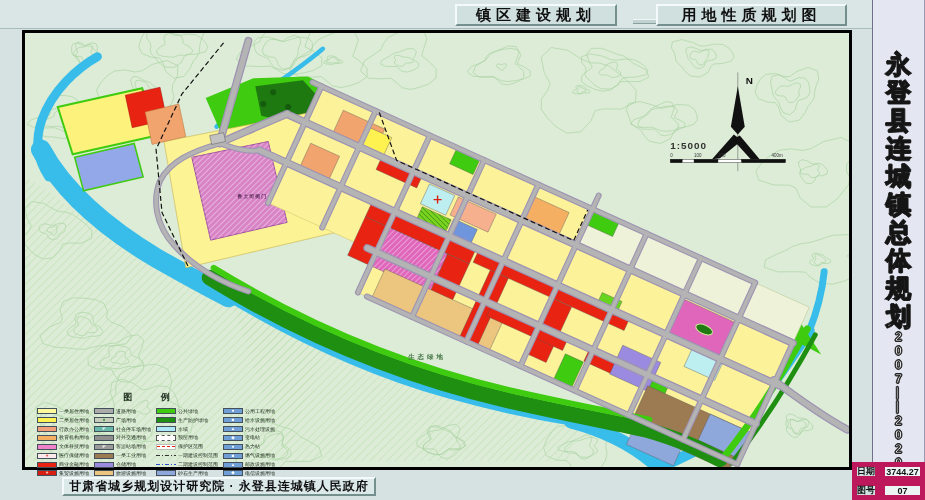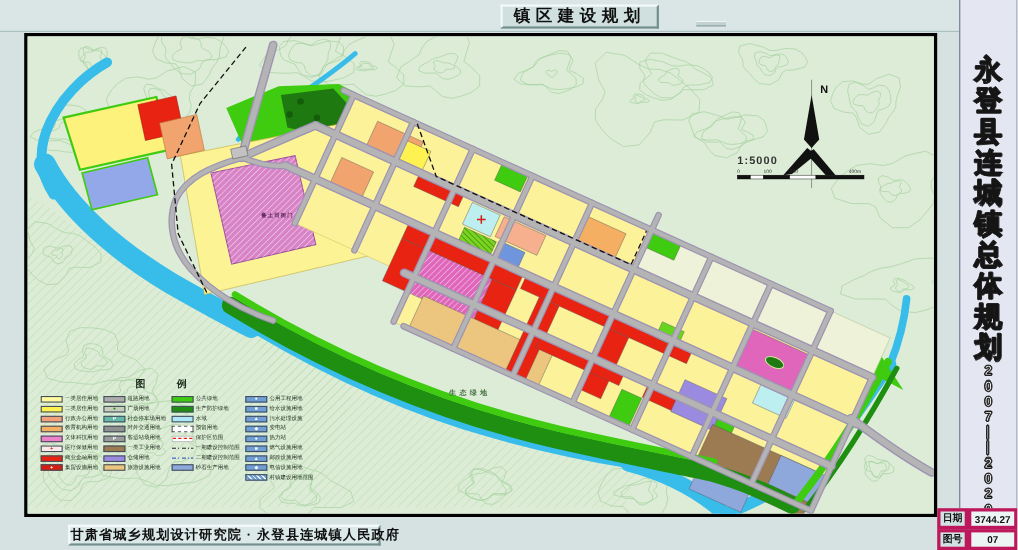--- a/index.html
+++ b/index.html
@@ -5,67 +5,68 @@
   html,body{margin:0;padding:0;}
   .stage{position:relative;width:925px;height:500px;background:#d6e2e2;overflow:hidden;
          font-family:"Liberation Sans","DejaVu Sans",sans-serif;}
   .top-band{position:absolute;left:0;top:0;width:925px;height:28px;background:#dae6e6;
             border-bottom:1px solid #a8bcbc;}
   .tab{position:absolute;top:4px;height:22px;background:#cfe0de;box-sizing:border-box;
        border-top:2px solid #f4fafa;border-left:2px solid #f4fafa;
        border-bottom:2px solid #73908e;border-right:2px solid #73908e;
        text-align:center;font-weight:bold;font-size:15px;line-height:18px;
        letter-spacing:5px;color:#101010;}
-  .tab1{left:455px;width:144px;}
+  .tab1{left:455px;width:162px;}
   .tab2{left:656px;width:191px;}
   .tab-link{position:absolute;left:633px;top:19px;width:27px;height:3px;background:#c2d2d2;
             border-top:1px solid #eef6f6;border-bottom:1px solid #8aa0a0;}
   .map-frame{position:absolute;left:22px;top:30px;width:830px;height:440px;box-sizing:border-box;
              border:3px solid #000;background:#dcecd6;}
   .map-frame svg{display:block;width:100%;height:100%;}
   .legend{position:absolute;left:12px;top:310px;width:292px;}
   .legend-title{width:120px;margin-left:56px;text-align:center;font-size:9px;font-weight:bold;
-                letter-spacing:13px;color:#1c2c1c;margin-bottom:4px;}
+                letter-spacing:13px;color:#1c2c1c;margin-bottom:4px;margin-top:48px;}
   .legend-cols{display:flex;gap:5px;}
   .legend-col{display:flex;flex-direction:column;gap:2.4px;}
   .legend-item{display:flex;align-items:center;gap:2px;height:6.5px;}
   .sw{width:20px;height:6px;box-sizing:border-box;flex:0 0 20px;position:relative;
       display:flex;align-items:center;justify-content:center;overflow:hidden;}
   .sw .ln{width:100%;height:0;}
   .sw .gly{font-size:4.5px;line-height:4px;color:#fff;}
   .legend-label{font-size:5px;line-height:5px;color:#20301f;white-space:nowrap;}
   .sidebar{position:absolute;left:872px;top:0;width:53px;height:462px;background:#e4e6f2;
            border-left:1.5px solid #70708a;border-right:1px solid #9a9ab2;box-sizing:border-box;
            display:flex;flex-direction:column;align-items:center;padding-top:50px;}
   .vchar{font-size:25px;height:28.5px;line-height:28px;font-weight:bold;color:#fff;
          -webkit-text-stroke:1.1px #151515;
          text-shadow:1px 0 0 #333,-1px 0 0 #333,0 1px 0 #333,0 -1px 0 #333;}
   .vdigit{font-size:12.5px;height:14.5px;line-height:14px;font-weight:bold;color:#fff;
           -webkit-text-stroke:0.8px #151515;
           text-shadow:1px 0 0 #333,-1px 0 0 #333,0 1px 0 #333,0 -1px 0 #333;}
   .vdash{transform:rotate(90deg);}
   .titleblock{position:absolute;left:852px;top:462px;width:73px;height:38px;
               display:grid;grid-template-columns:28px 45px;grid-template-rows:19px 19px;}
-  .tb-cell{box-sizing:border-box;border:3px solid #be185d;display:flex;align-items:center;
+  .tb-cell{box-sizing:border-box;border:5px solid #be185d;display:flex;align-items:center;
            justify-content:center;font-weight:bold;}
   .tb-label{background:#d2e2e2;font-size:9px;color:#111;}
   .tb-value{background:#ecf4f4;font-size:9px;color:#111;}
-  .credits-bar{position:absolute;left:62px;top:477px;width:284px;height:19px;background:#dcE9e9;
+  .credits-bar{position:absolute;left:62px;top:477px;width:314px;height:19px;background:#dcE9e9;
                box-sizing:border-box;border-top:2px solid #f4fafa;border-left:2px solid #f4fafa;
                border-bottom:2px solid #73908e;border-right:2px solid #73908e;
                text-align:center;font-size:12px;font-weight:bold;line-height:15px;
                letter-spacing:1px;color:#101010;white-space:nowrap;}
 </style>
 </head>
 <body>
 
 <div class="stage">
   <div class="top-band"></div>
   <div class="tab tab1">镇区建设规划</div>
   <div class="tab-link"></div>
+  <div class="tab tab2">用地性质规划图</div>
 
   <div class="map-frame">
     <svg id="map-svg" viewBox="0 0 830 440" preserveAspectRatio="none">
         <defs>
           <pattern id="hm" width="6" height="6" patternUnits="userSpaceOnUse" patternTransform="rotate(45)">
             <path d="M0,0 L0,6" stroke="#b7dcaa" stroke-width="1"></path>
           </pattern>
           <pattern id="hp" width="4" height="4" patternUnits="userSpaceOnUse" patternTransform="rotate(45)">
             <path d="M0,0 L0,4" stroke="rgba(255,255,255,0.75)" stroke-width="1"></path>
           </pattern>

